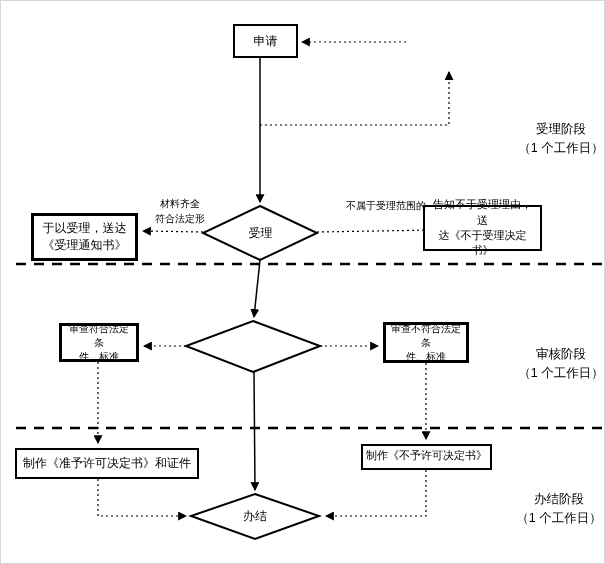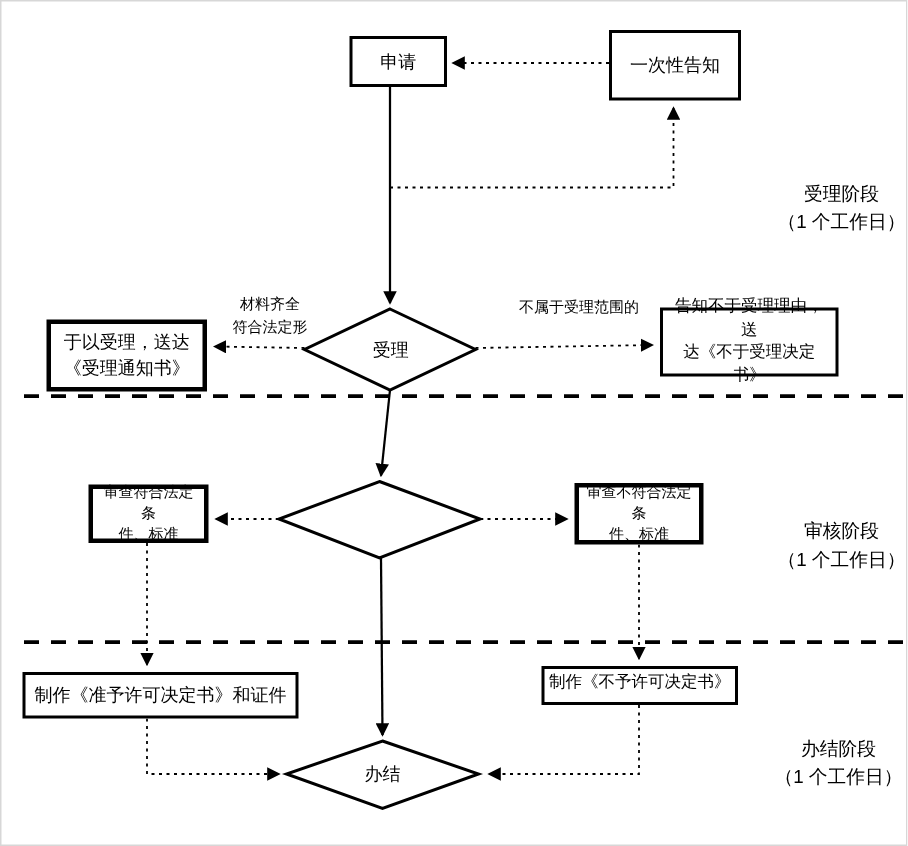--- a/index.html
+++ b/index.html
@@ -14,21 +14,21 @@
        font-size:12px;line-height:1.4;white-space:pre-line;padding:2px 3px;}
   .thick{border-width:3px;}
   .dlabel{position:absolute;display:flex;align-items:center;justify-content:center;
           text-align:center;font-size:12px;}
   .edge-label{position:absolute;text-align:center;font-size:10px;line-height:1.5;white-space:pre-line;}
   .phase-label{position:absolute;text-align:center;font-size:12.5px;line-height:1.55;}
   .f11{font-size:11px;} .f10{font-size:10px;}
   .apply{left:232px;top:23px;width:65px;height:34px;}
   .notice{left:405px;top:19px;width:88px;height:47px;}
   .accept-yes{left:30px;top:212px;width:107px;height:48px;}
-  .accept-no{left:439px;top:204px;width:119px;height:46px;}
+  .accept-no{left:422px;top:204px;width:119px;height:46px;}
   .review-pass{left:58px;top:322px;width:80px;height:39px;}
   .review-fail{left:382px;top:321px;width:86px;height:41px;}
   .make-permit{left:14px;top:447px;width:184px;height:31px;}
   .make-denial{left:360px;top:443px;width:131px;height:26px;font-family:Liberation Mono, monospace;}
   .accept-label{left:203px;top:205px;width:113px;height:54px;}
   .review-label{left:185px;top:320px;width:134px;height:51px;}
   .finish-label{left:190px;top:493px;width:128px;height:45px;}
   .lbl-incomplete{left:290px;top:96px;width:130px;}
   .lbl-complete{left:139px;top:195px;width:80px;}
   .lbl-scope{left:330px;top:197px;width:110px;}
@@ -65,21 +65,20 @@
     <line class="dot" x1="425" y1="362" x2="425" y2="438" marker-end="url(#arr)"></line>
     <polyline class="dot" points="97,478 97,515 185,515" marker-end="url(#arr)"></polyline>
     <polyline class="dot" points="425,469 425,515 325,515" marker-end="url(#arr)"></polyline>
 
     <polygon class="diamond" points="259,205 316,232 259,259 202,232"></polygon>
     <polygon class="diamond" points="252,320 319,345 252,371 185,345"></polygon>
     <polygon class="diamond" points="254,493 318,515 254,538 190,515"></polygon>
   </svg>
 
   <div class="box apply">申请</div>
-  <div class="box notice">一次性告知</div>
 
   <div class="dlabel accept-label">受理</div>
   <div class="dlabel finish-label">办结</div>
 
   <div class="box thick accept-yes">于以受理，送达
 《受理通知书》</div>
   <div class="box f11 accept-no">告知不于受理理由，送
 达《不于受理决定书》</div>
   <div class="box thick f10 review-pass">审查符合法定条
 件、标准</div>

